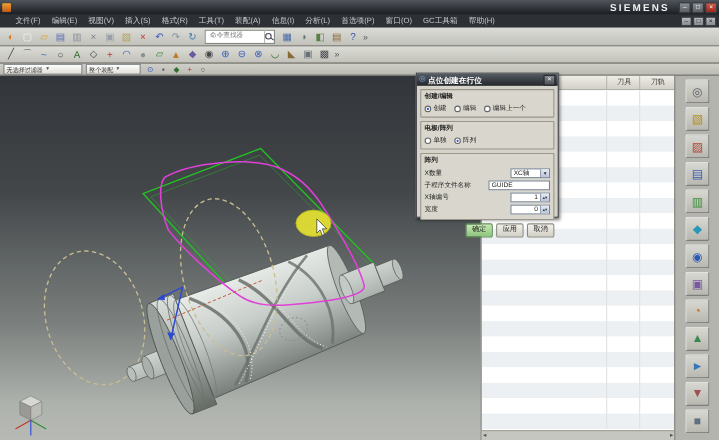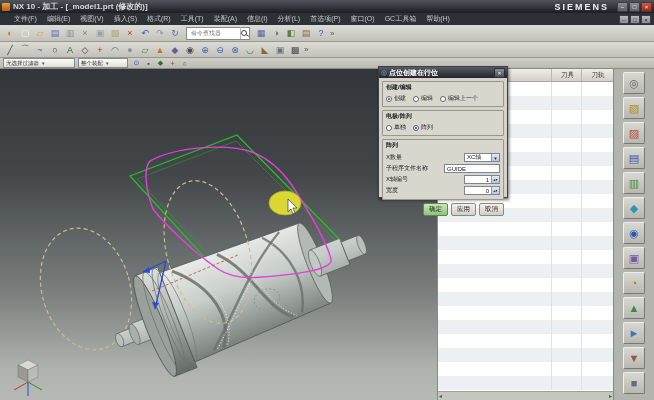--- a/index.html
+++ b/index.html
@@ -79,21 +79,20 @@
   .spin .st{width:7px;height:100%;background:linear-gradient(#e8ecf4,#b8c4d8);border-left:1px solid #8a96a8;display:flex;flex-direction:column;align-items:center;justify-content:center;font-size:4px;line-height:3.5px;color:#234;}
   .btn-row{display:flex;justify-content:flex-end;gap:3px;margin-top:2px;}
   .btn{height:11px;font-size:6.5px;line-height:10px;text-align:center;border-radius:2px;border:1px solid #8a8a80;background:linear-gradient(#f2f0ea,#d2cfc6);color:#222;padding:0 5px;}
   .btn.primary{background:linear-gradient(#c8e8b4,#8cc47c);border-color:#5a8a50;}
 </style>
 </head>
 <body>
 
 <div class="abs titlebar">
   <span class="nx-ico"></span>
-  <span class="title-text">NX 10 - 加工 - [_model1.prt (修改的)]</span>
   <span class="brand">SIEMENS</span>
   <span class="winbtns">
     <span class="wb">–</span>
     <span class="wb">□</span>
     <span class="wb close">×</span>
   </span>
 </div>
 
 <div class="abs menubar">
   <span class="menu-wrap">

